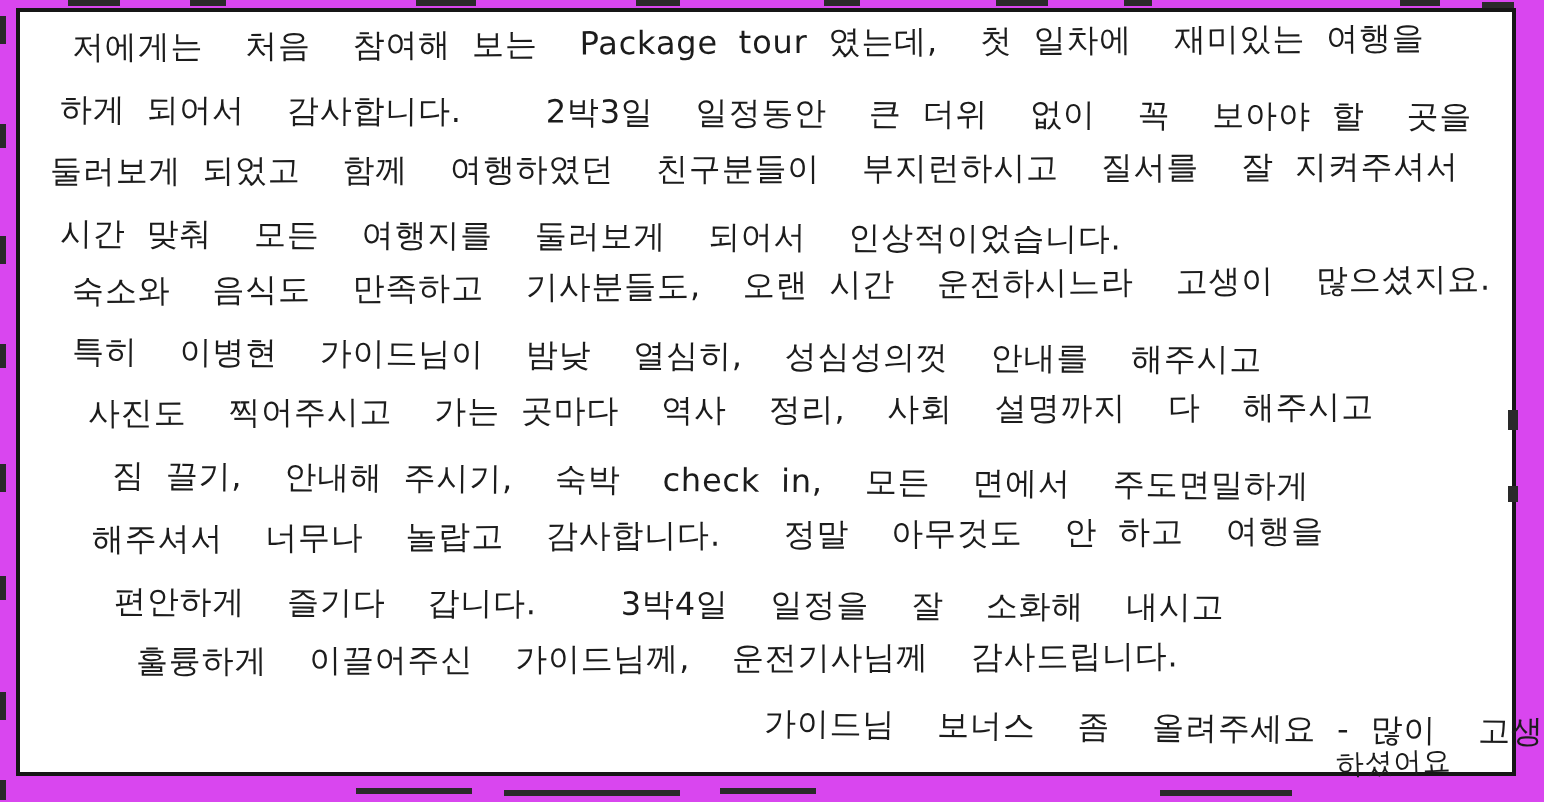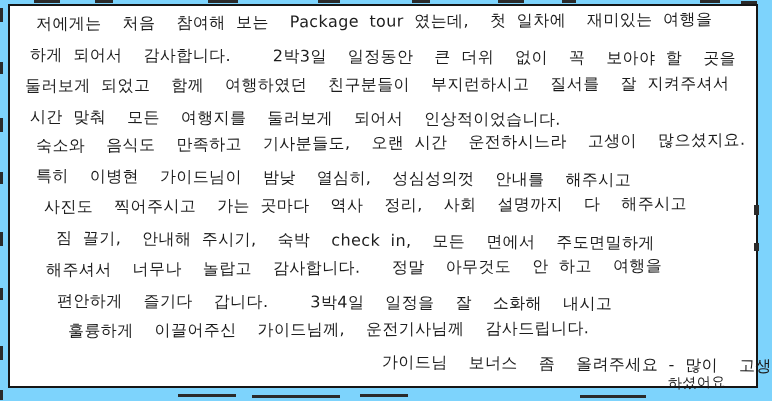--- a/index.html
+++ b/index.html
@@ -1,19 +1,19 @@
 <!DOCTYPE html>
 <html><head>
 <meta charset="utf-8">
 <style>
   html,body{margin:0;padding:0;background:#ffffff;}
   .scan{
     position:relative;
     width:772px;height:401px;
-    background:#7dd3fc;
+    background:#d946ef;
     overflow:hidden;
     font-family:"DejaVu Sans",sans-serif;
   }
   .frame{
     position:absolute;
     left:8px;top:4px;width:746px;height:380px;
     border:2px solid #161616;
     background:#ffffff;
   }
   .artifact{position:absolute;background:#2a2a2a;}

